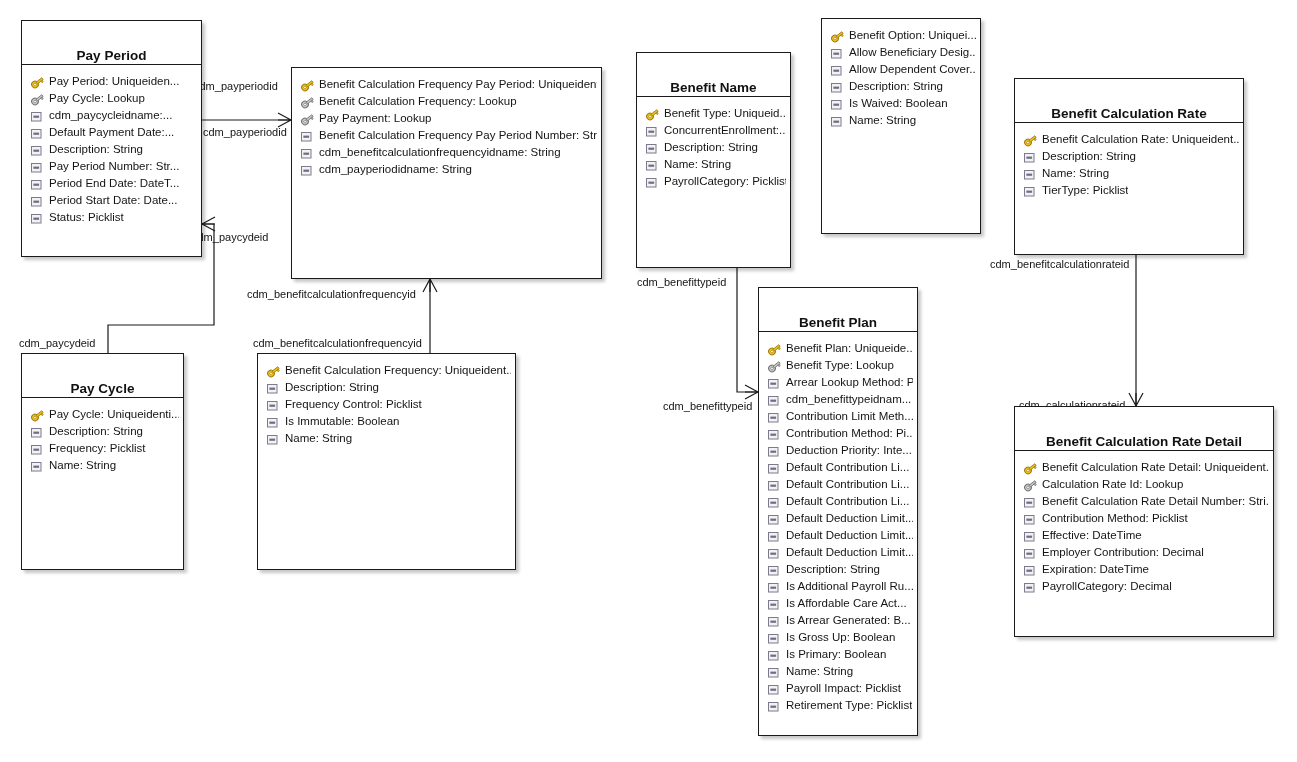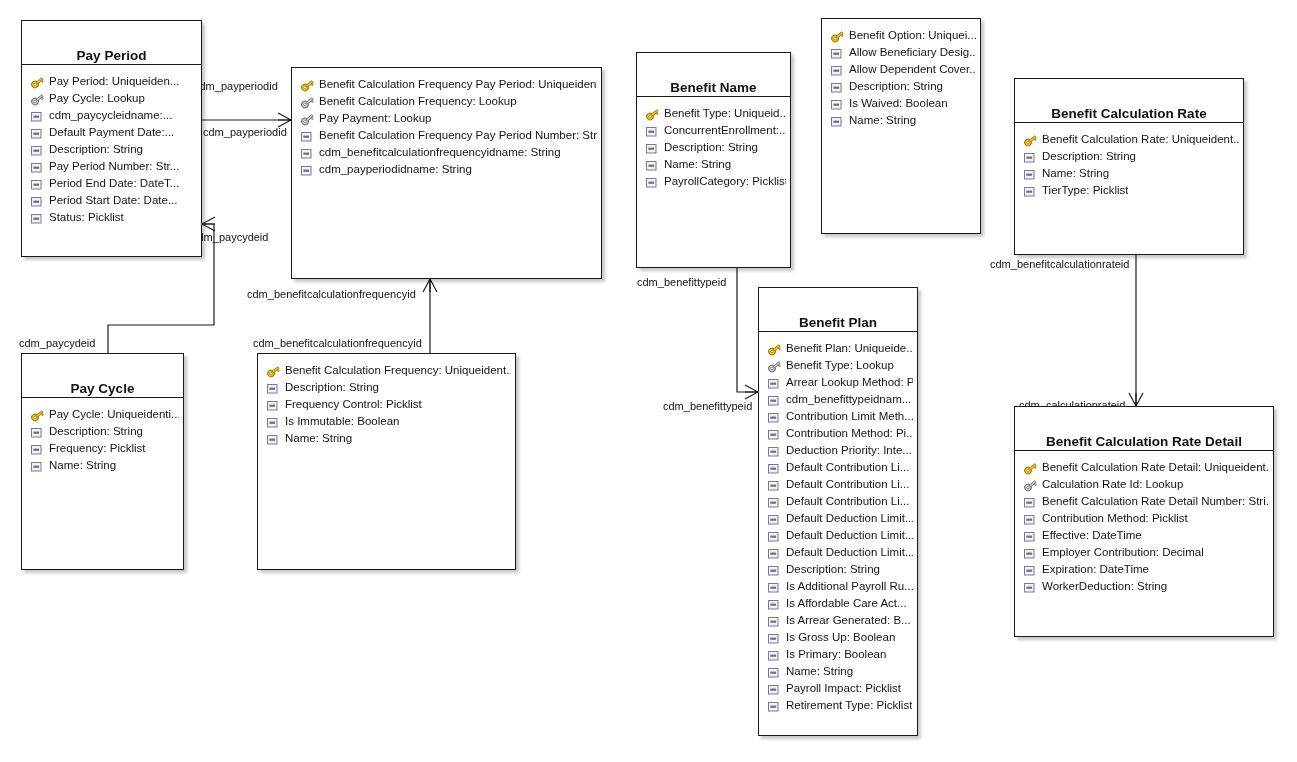--- a/index.html
+++ b/index.html
@@ -725,19 +725,19 @@
                 <rect x="1.5" y="2.5" width="9.5" height="8.5" fill="#f2f2f5" stroke="#7b7b8c" stroke-width="1"></rect>
                 <rect x="3.4" y="5.6" width="5.7" height="2.2" fill="#6e6e82"></rect>
               </svg></span>
             <span class="attr-label">Expiration: DateTime</span>
           </div>
           <div class="attr">
             <span class="attr-icon"><svg width="15" height="13" viewBox="0 0 15 13">
                 <rect x="1.5" y="2.5" width="9.5" height="8.5" fill="#f2f2f5" stroke="#7b7b8c" stroke-width="1"></rect>
                 <rect x="3.4" y="5.6" width="5.7" height="2.2" fill="#6e6e82"></rect>
               </svg></span>
-            <span class="attr-label">WorkerDeduction: String</span>
+            <span class="attr-label">PayrollCategory: Decimal</span>
           </div>
         </div>
       </div>
     </div>
 
 </div>
 
 </body></html>

